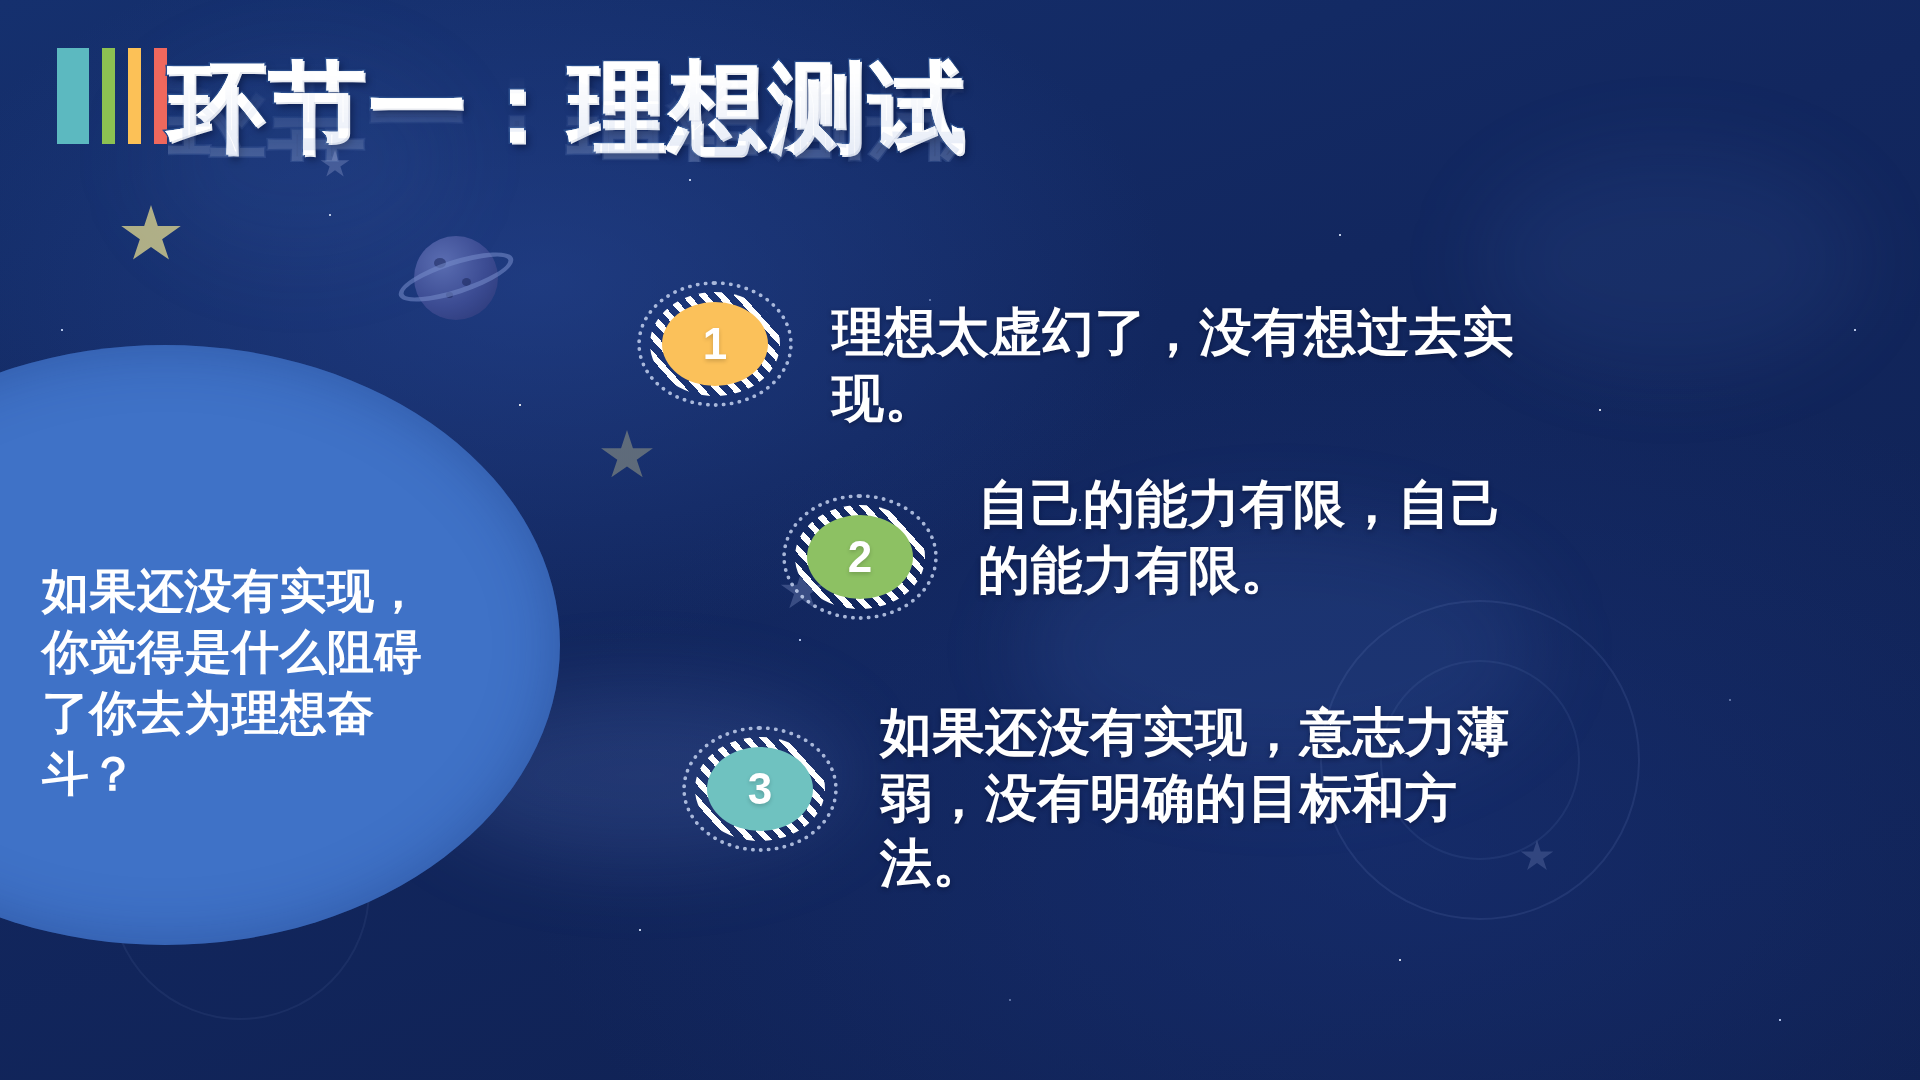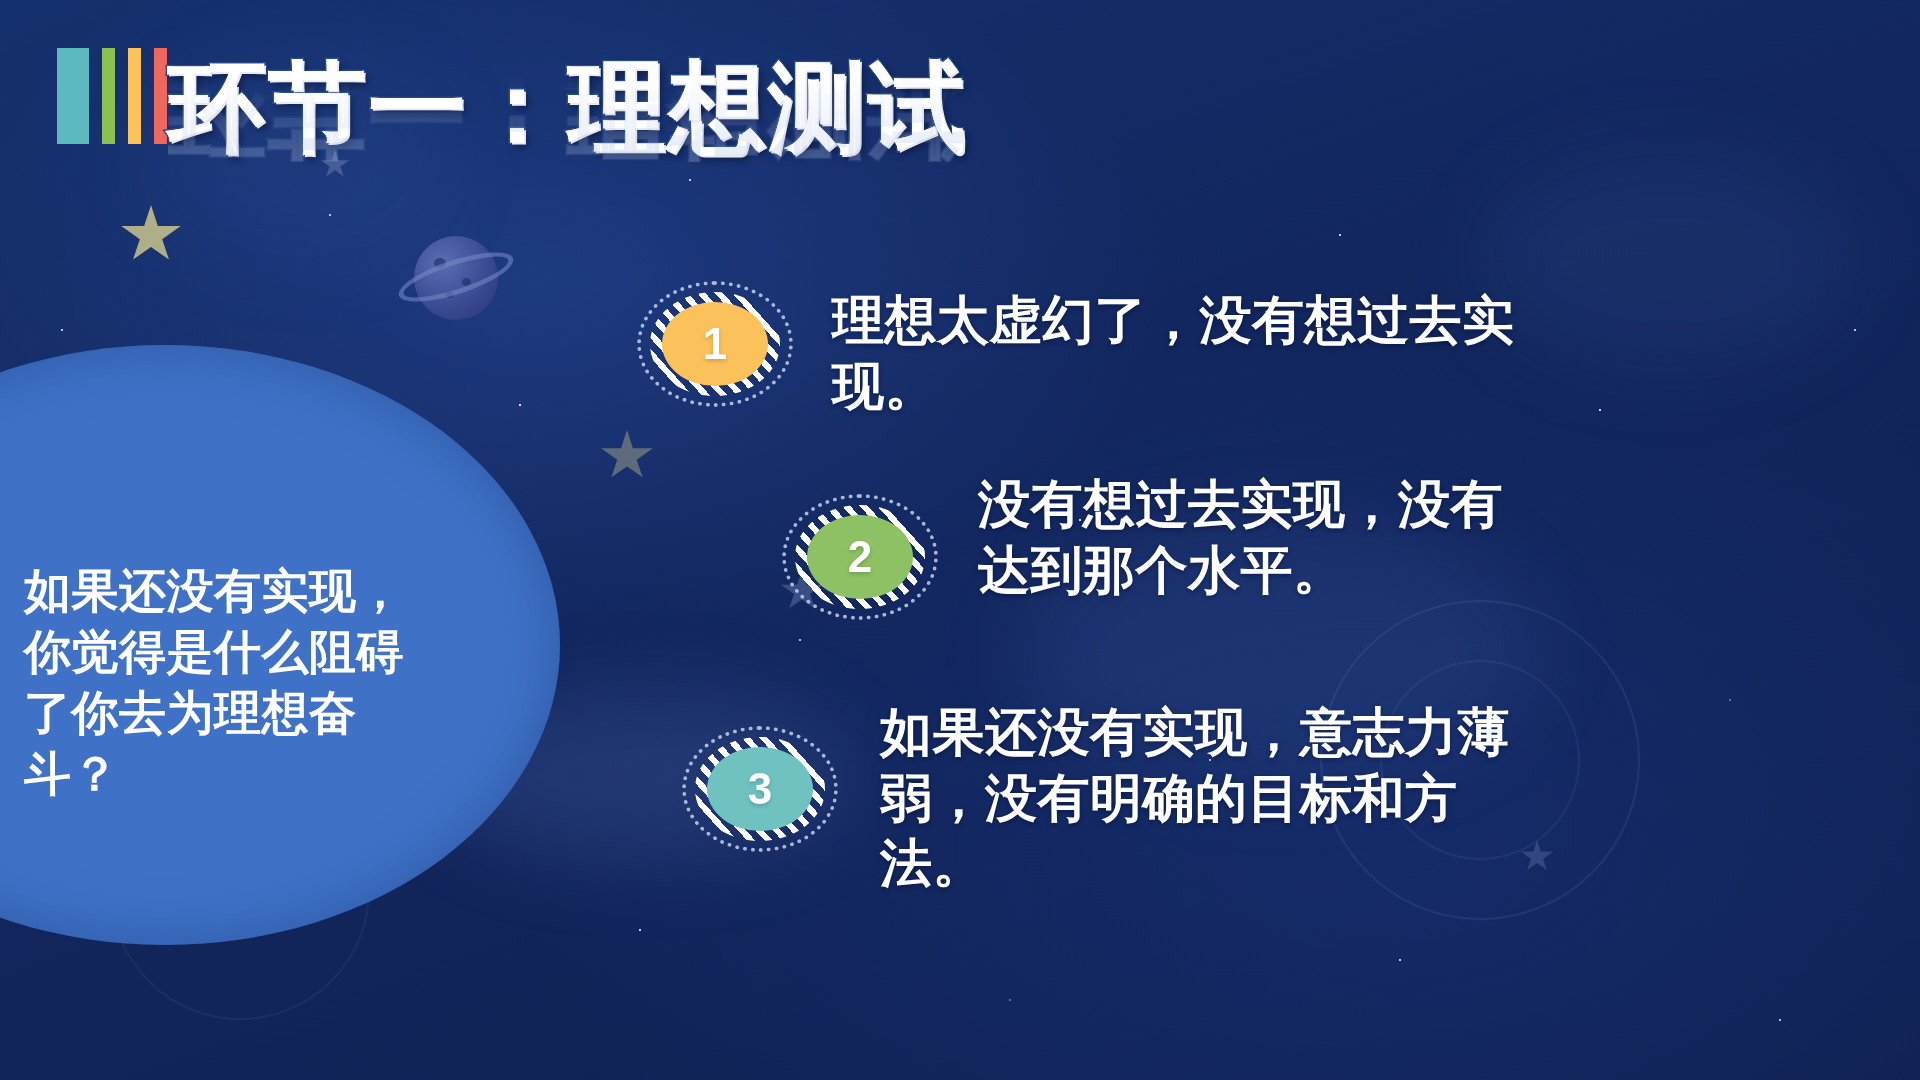--- a/index.html
+++ b/index.html
@@ -136,21 +136,21 @@
   }
 
   
   .q-ellipse{
     position:absolute;left:-230px;top:345px;width:790px;height:600px;
     border-radius:50%;
     background:#3f72c7;
     box-shadow:0 0 60px rgba(20,40,100,.35) inset;
   }
   .q-text{
-    position:absolute;left:24px;top:560px;width:420px;
+    position:absolute;left:42px;top:560px;width:420px;
     font-size:47px;line-height:1.30;font-weight:700;color:#ffffff;
     letter-spacing:.5px;
     font-family:"Liberation Sans","DejaVu Sans",sans-serif;
   }
 
   
   .item{position:absolute;}
   .badge{
     position:relative;width:130px;height:104px;
     display:flex;align-items:center;justify-content:center;
@@ -176,21 +176,21 @@
   }
   .item-text{
     position:absolute;
     color:#ffffff;font-weight:700;font-size:52px;line-height:1.26;letter-spacing:.5px;
     text-shadow:0 2px 5px rgba(4,12,40,.45);
     font-family:"Liberation Sans","DejaVu Sans",sans-serif;
   }
 
   
   #item1 .badge{position:absolute;left:650px;top:292px;}
-  #item1 .item-text{left:832px;top:288px;width:700px;}
+  #item1 .item-text{left:832px;top:300px;width:700px;}
 
   #item2 .badge{position:absolute;left:795px;top:505px;}
   #item2 .item-text{left:978px;top:472px;width:560px;}
 
   #item3 .badge{position:absolute;left:695px;top:737px;}
   #item3 .item-text{left:880px;top:700px;width:680px;}
 </style>
 </head>
 <body>
 
@@ -247,21 +247,21 @@
     <div class="item-text">理想太虚幻了，没有想过去实现。</div>
   </div>
 
   <div class="item" id="item2">
     <div class="badge">
       <div class="ring-dots"></div>
       <div class="ring-stripe"></div>
       <div class="core" style="background:#8dc163;"></div>
       <div class="num">2</div>
     </div>
-    <div class="item-text">没有想过去实现，没有达到那个水平。</div>
+    <div class="item-text">自己的能力有限，自己的能力有限。</div>
   </div>
 
   <div class="item" id="item3">
     <div class="badge">
       <div class="ring-dots"></div>
       <div class="ring-stripe"></div>
       <div class="core" style="background:#6fc2c0;"></div>
       <div class="num">3</div>
     </div>
     <div class="item-text">如果还没有实现，意志力薄弱，没有明确的目标和方法。</div>

